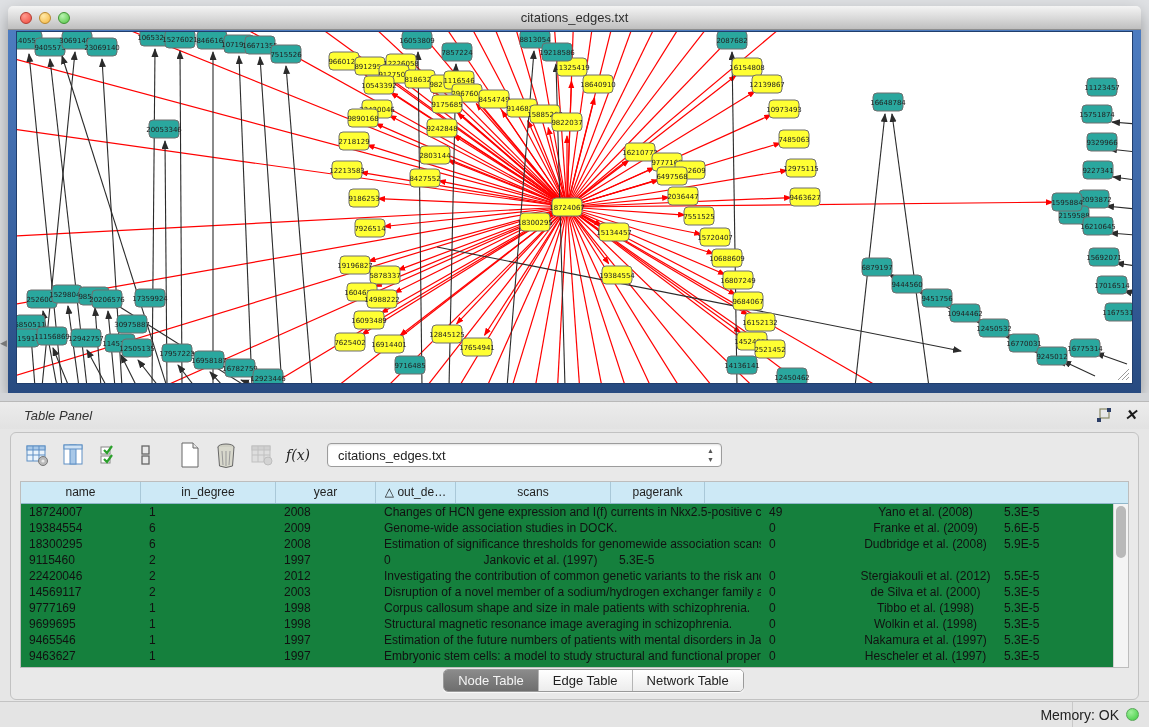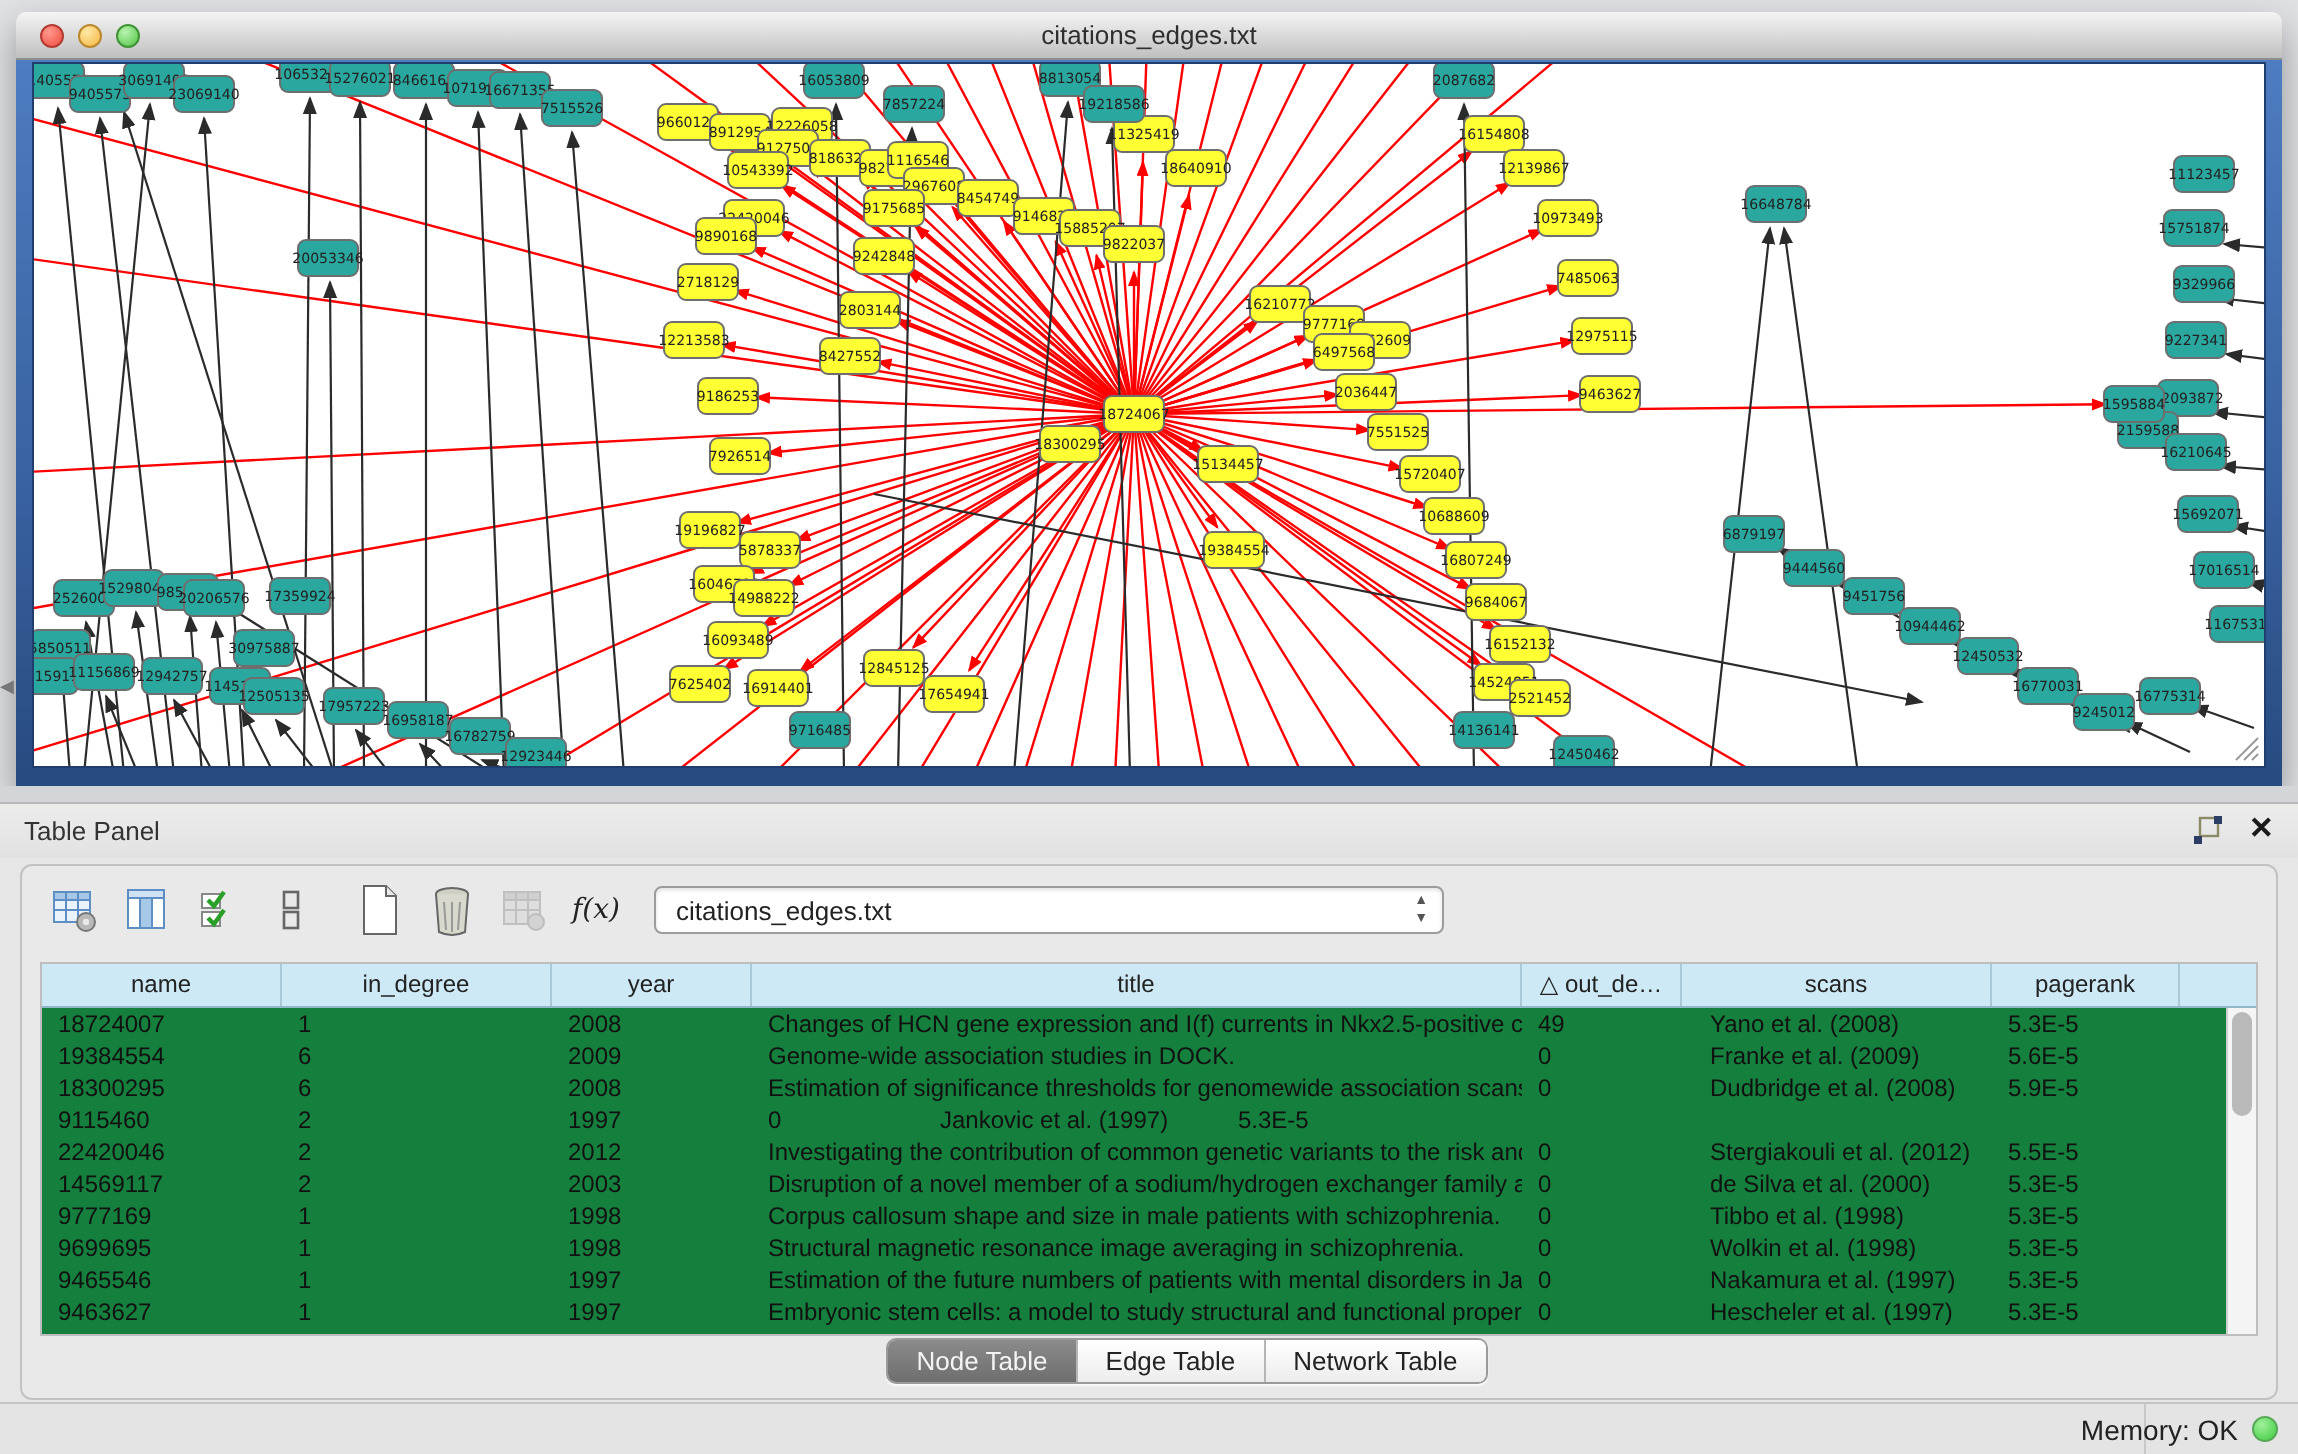--- a/index.html
+++ b/index.html
@@ -26,22 +26,22 @@
   .grip { position:absolute; right:2px; bottom:2px; }
 
   .collapse-arrow { position:absolute; left:0px; top:338px; font-size:9px; color:#777; }
 
   
   .gap { position:absolute; left:0; top:393px; width:1149px; height:8px; background:#d3d5d8; text-align:center; }
   .gap .handle { font-size:7px; color:#8a8a8a; line-height:7px; }
 
   
   .table-panel { position:absolute; left:0; top:401px; width:1149px; height:326px; background:#e6e6e6; border-top:1px solid #b9b9b9; }
-  .panel-header { position:relative; height:27px; line-height:27px; padding-left:12px; font-size:13px; color:#333;
-    background:linear-gradient(180deg,#ececec,#e2e2e2); }
+  .panel-header { position:relative; height:27px; line-height:27px; padding-left:24px; font-size:13px; color:#333;
+    background:linear-gradient(180deg,#ececec,#e2e2e2);font-style:italic; }
   .panel-header-icons { position:absolute; right:12px; top:5px; display:flex; gap:12px; align-items:center; }
   .close-x { font-size:15px; font-weight:bold; color:#1a1a1a; line-height:16px; cursor:default; }
 
   .panel-body { position:absolute; left:10px; right:10px; top:30px; height:268px;
     background:#e9e9e9; border:1px solid #c2c2c2; border-radius:6px; }
 
   .toolbar { position:relative; height:44px; display:flex; align-items:center; gap:10px; padding-left:14px; }
   .tb-btn { width:26px; height:28px; display:flex; align-items:center; justify-content:center; background:transparent; border:none; }
   .fx-label { font-family:"DejaVu Serif", serif; font-style:italic; font-size:14px; color:#222; }
   .net-select { width:395px; height:24px; margin-left:6px; background:#ffffff; border:1px solid #9c9c9c; border-radius:4px;
@@ -49,21 +49,21 @@
     box-shadow:inset 0 1px 2px rgba(0,0,0,.12); }
   .net-select .arrows { position:absolute; right:7px; top:2px; font-size:7px; color:#555; line-height:9px; text-align:center; }
 
   .table-wrap { position:absolute; left:9px; right:9px; top:48px; height:187px; background:#15803d; border:1px solid #bdbdbd; }
   .thead { display:flex; height:22px; background:#cde9f6; border-bottom:1px solid #8fb6c9; }
   .thead .hcell { font-size:12px; color:#222; text-align:center; line-height:21px; border-right:1px solid #a9c8d8; overflow:hidden; white-space:nowrap; }
   .tbody { position:absolute; top:22px; left:0; right:15px; bottom:0; overflow:hidden; }
   .trow { display:flex; height:16px; }
   .trow .cell { font-size:12px; color:#111; line-height:16px; padding-left:8px; white-space:nowrap; overflow:hidden; }
   .col0{width:120px;} .col1{width:135px;} .col2{width:100px;} .col3{width:385px;} .col4{width:80px;} .col5{width:155px;} .col6{width:94px;}
-  .cell.col5 { padding-left:14px; }
+  .cell.col5 { padding-left:14px;text-align:center; }
   .vscroll { position:absolute; right:0; top:22px; bottom:0; width:15px; background:#f4f4f4; border-left:1px solid #d0d0d0; }
   .vscroll .thumb { position:absolute; top:2px; left:2px; width:10px; height:52px; border-radius:6px; background:#b9b9b9; }
 
   .tabs { position:absolute; left:0; right:0; bottom:7px; display:flex; justify-content:center; }
   .seg { display:flex; border:1px solid #9a9a9a; border-radius:5px; overflow:hidden; background:#fff; box-shadow:0 1px 1px rgba(255,255,255,.8);margin-left:38px; }
   .seg button { height:21px; padding:0 14px; font-size:13px; border:none; background:linear-gradient(180deg,#ffffff,#ececec);
     color:#222; border-right:1px solid #b5b5b5; }
   .seg button:last-child { border-right:none; }
   .seg button.selected { background:linear-gradient(180deg,#8b8b8b,#6e6e6e); color:#f4f4f4; }
 
@@ -793,21 +793,20 @@
           <span>citations_edges.txt</span>
           <span class="arrows">▲<br>▼</span>
         </div>
       </div>
 
       <div class="table-wrap">
         <div class="thead">
           <div class="hcell col0">name</div>
           <div class="hcell col1">in_degree</div>
           <div class="hcell col2">year</div>
-          <div class="hcell col3">title</div>
           <div class="hcell col4"><span>△</span> <span>out_de…</span></div>
           <div class="hcell col5">scans</div>
           <div class="hcell col6">pagerank</div>
         </div>
         <div class="tbody" id="tbody">
             <div class="trow">
               <div class="cell col0">18724007</div>
               <div class="cell col1">1</div>
               <div class="cell col2">2008</div>
               <div class="cell col3">Changes of HCN gene expression and I(f) currents in Nkx2.5-positive cardiomyoc…</div>

